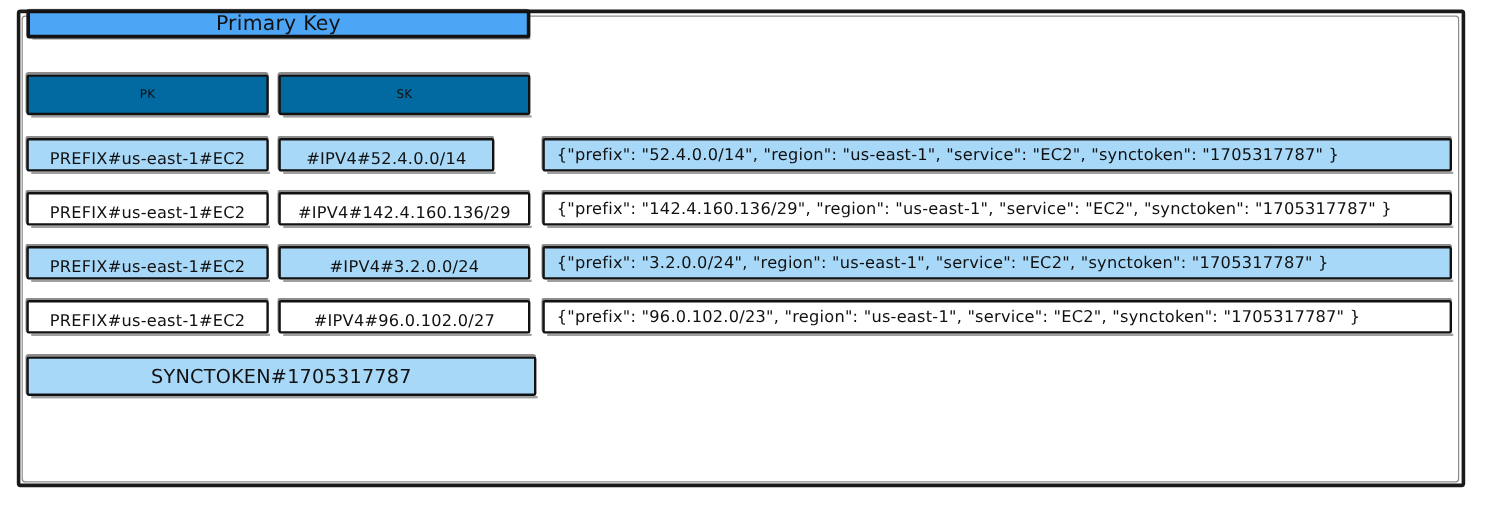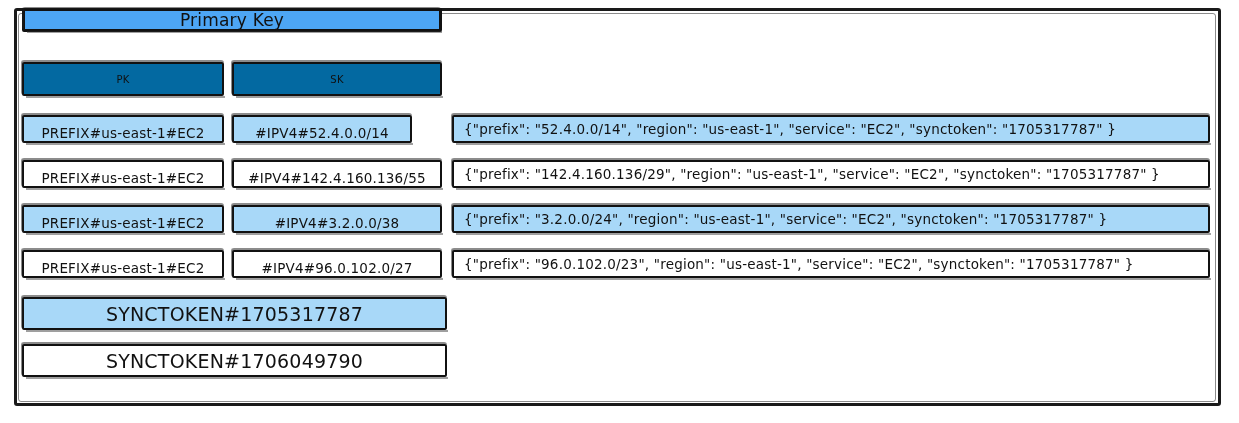--- a/index.html
+++ b/index.html
@@ -91,21 +91,21 @@
   }
   .hdr-sub {
     background: #0369a1;
     font-size: 10px;
   }
   .blue   { background: #a8d8f8; }
   .white  { background: #ffffff; }
 
   .key-cell   { font-size: 13.5px; align-items: flex-end; }
   .attr-cell  { font-size: 13.5px; justify-content: flex-start; padding-left: 10px; }
-  .sync-cell  { font-size: 19px; }
+  .sync-cell  { font-size: 16px; }
 
   .cell span { position: relative; z-index: 2; }
 </style>
 </head>
 <body>
 
 <div id="diagram">
   <div class="frame"></div>
 
   <div class="cell hdr-main" style="left:22px; top:8px; width:420px; height:24px;">
@@ -128,46 +128,43 @@
     <span>#IPV4#52.4.0.0/14</span>
   </div>
   <div class="cell attr-cell blue" style="left:452px; top:115px; width:758px; height:28px;">
     <span>{"prefix": "52.4.0.0/14", "region": "us-east-1", "service": "EC2", "synctoken": "1705317787" }</span>
   </div>
 
   <div class="cell key-cell white" style="left:22px; top:160px; width:202px; height:28px;">
     <span>PREFIX#us-east-1#EC2</span>
   </div>
   <div class="cell key-cell white" style="left:232px; top:160px; width:210px; height:28px;">
-    <span>#IPV4#142.4.160.136/55</span>
+    <span>#IPV4#142.4.160.136/29</span>
   </div>
   <div class="cell attr-cell white" style="left:452px; top:160px; width:758px; height:28px;">
     <span>{"prefix": "142.4.160.136/29", "region": "us-east-1", "service": "EC2", "synctoken": "1705317787" }</span>
   </div>
 
   <div class="cell key-cell blue" style="left:22px; top:205px; width:202px; height:28px;">
     <span>PREFIX#us-east-1#EC2</span>
   </div>
   <div class="cell key-cell blue" style="left:232px; top:205px; width:210px; height:28px;">
-    <span>#IPV4#3.2.0.0/38</span>
+    <span>#IPV4#3.2.0.0/24</span>
   </div>
   <div class="cell attr-cell blue" style="left:452px; top:205px; width:758px; height:28px;">
     <span>{"prefix": "3.2.0.0/24", "region": "us-east-1", "service": "EC2", "synctoken": "1705317787" }</span>
   </div>
 
   <div class="cell key-cell white" style="left:22px; top:250px; width:202px; height:28px;">
     <span>PREFIX#us-east-1#EC2</span>
   </div>
   <div class="cell key-cell white" style="left:232px; top:250px; width:210px; height:28px;">
     <span>#IPV4#96.0.102.0/27</span>
   </div>
   <div class="cell attr-cell white" style="left:452px; top:250px; width:758px; height:28px;">
     <span>{"prefix": "96.0.102.0/23", "region": "us-east-1", "service": "EC2", "synctoken": "1705317787" }</span>
   </div>
 
   <div class="cell sync-cell blue" style="left:22px; top:297px; width:425px; height:33px;">
     <span>SYNCTOKEN#1705317787</span>
   </div>
 
-  <div class="cell sync-cell white" style="left:22px; top:344px; width:425px; height:33px;">
-    <span>SYNCTOKEN#1706049790</span>
-  </div>
 </div>
 
 </body></html>

